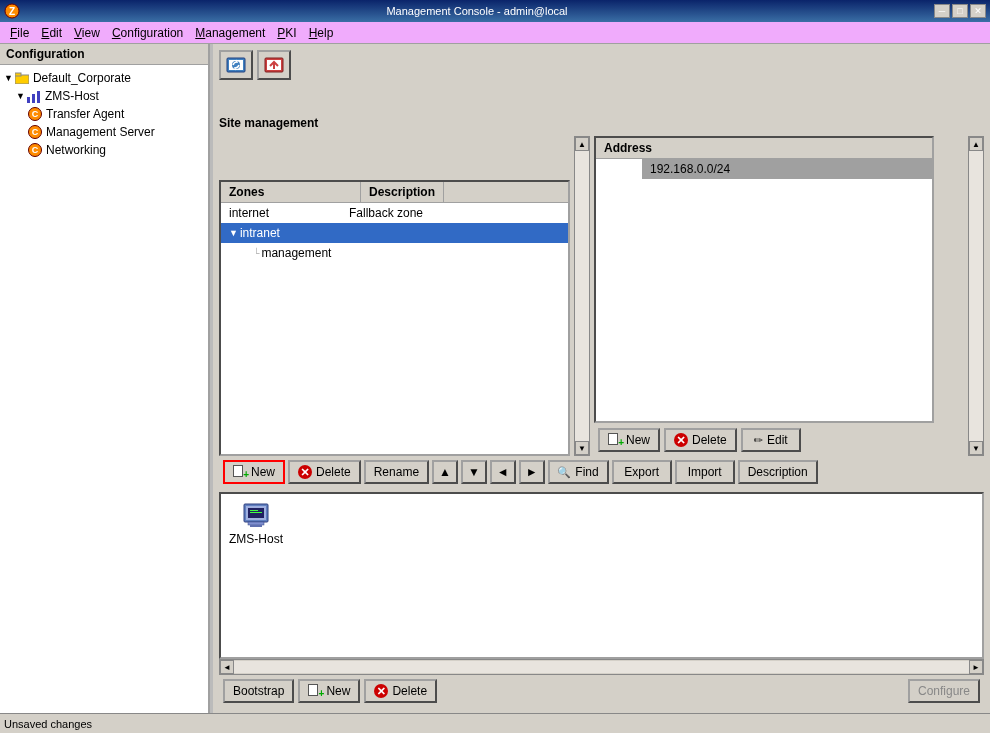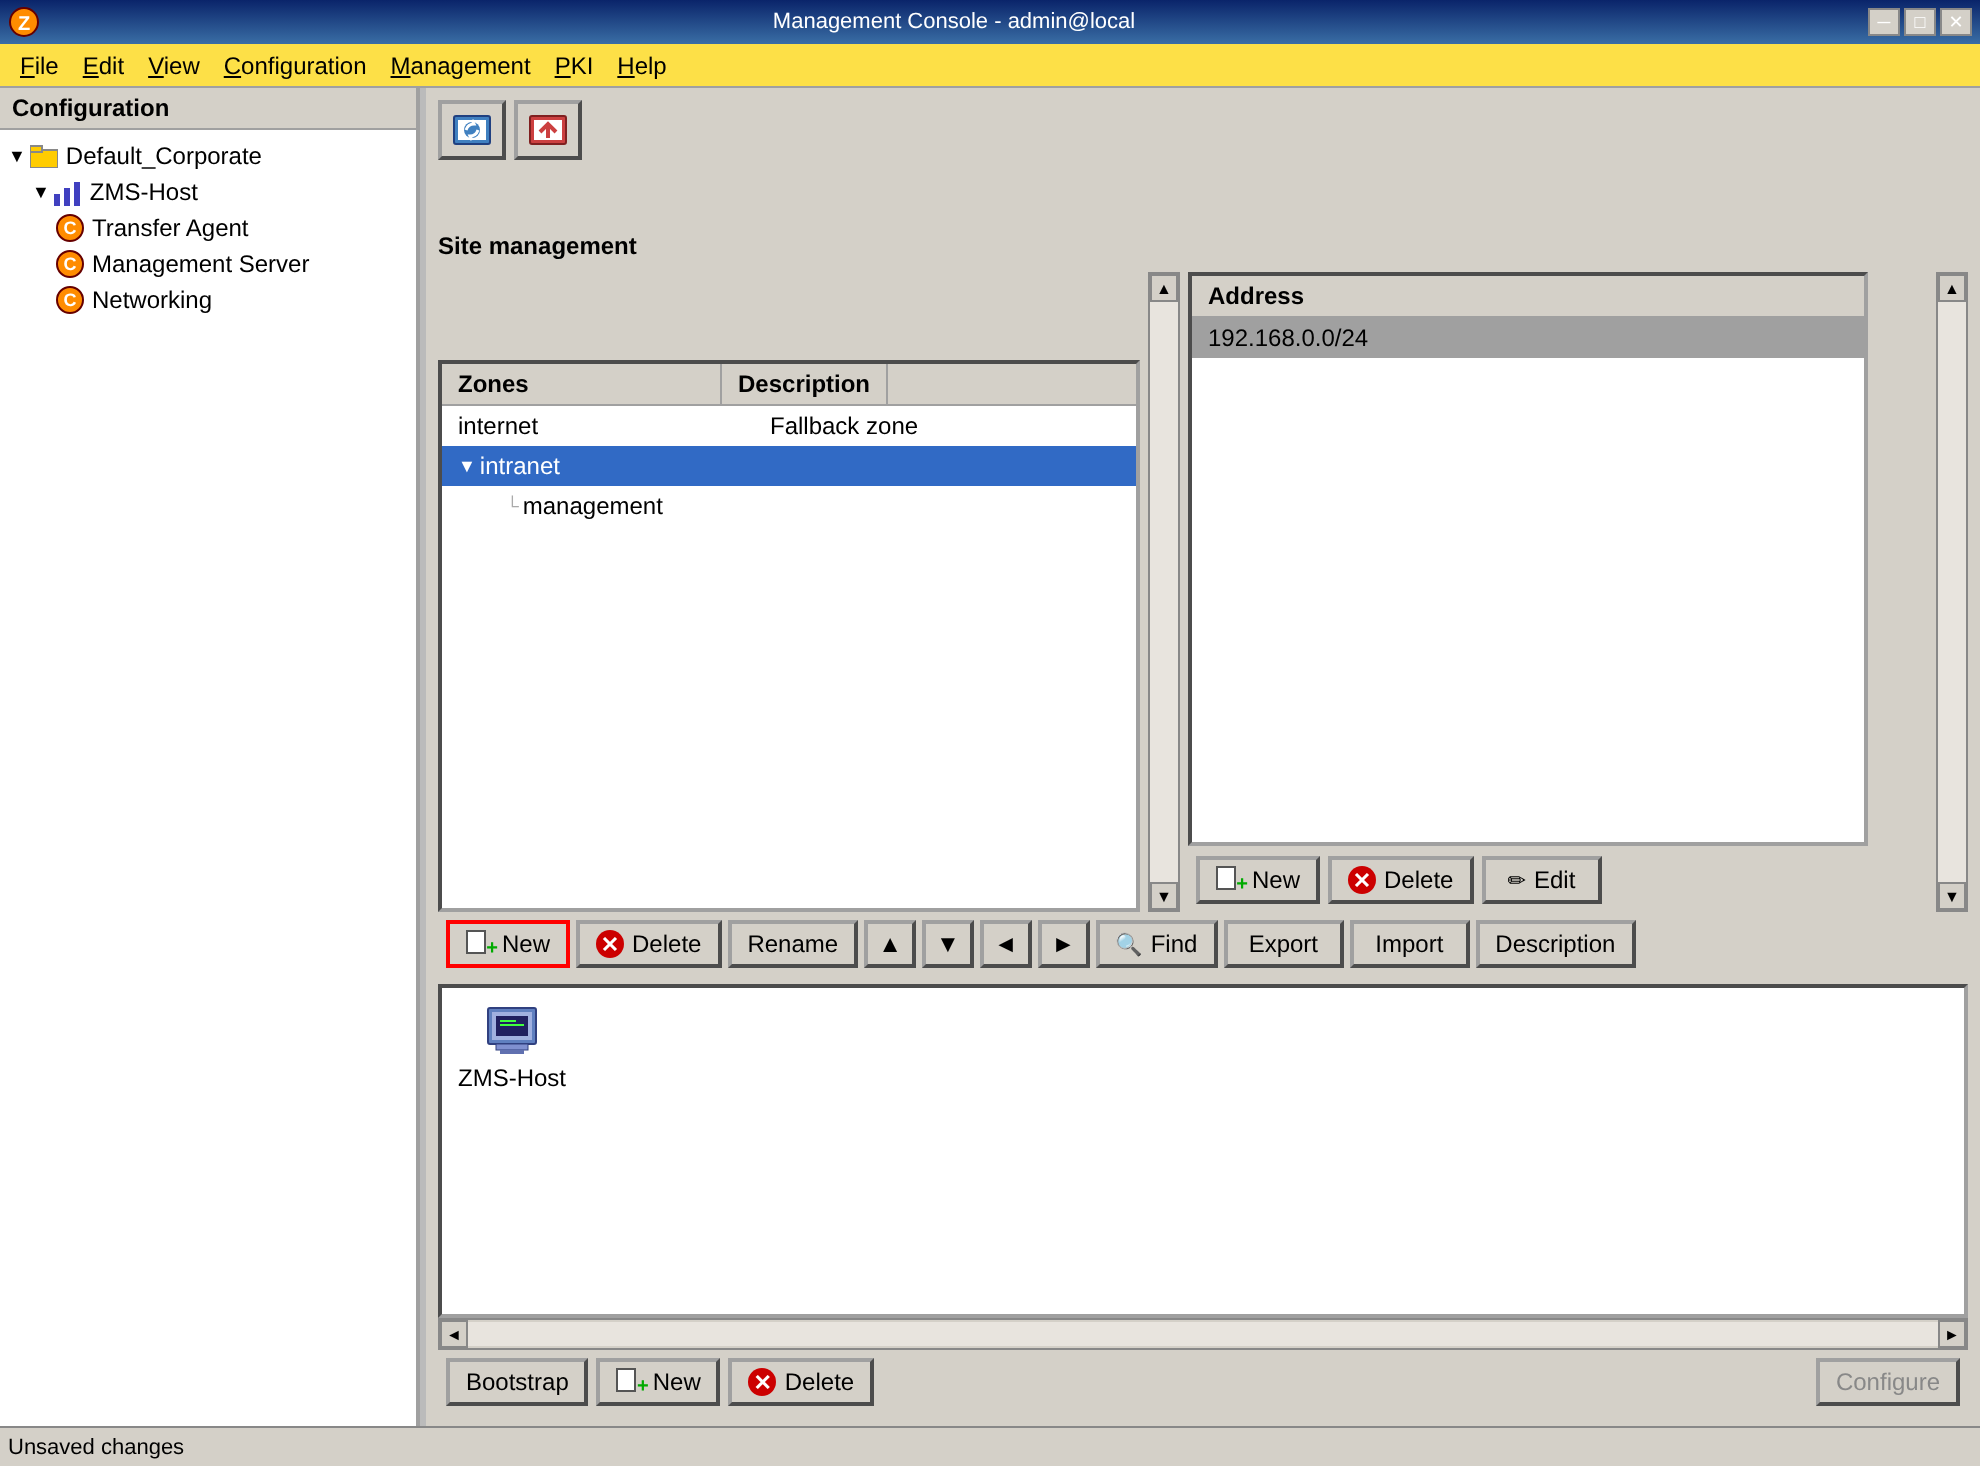--- a/index.html
+++ b/index.html
@@ -45,21 +45,21 @@
     }
     .title-bar-icon {
       width: 16px;
       height: 16px;
       display: flex;
       align-items: center;
     }
 
     
     .menu-bar {
-      background: #fde047;
+      background: #f0abfc;
       height: 22px;
       display: flex;
       align-items: center;
       padding: 0 4px;
       border-bottom: 1px solid #a0a0a0;
     }
     .menu-item {
       padding: 2px 6px;
       cursor: pointer;
       font-size: 12px;
@@ -171,21 +171,20 @@
       font-size: 12px;
     }
     .zones-list {
       flex: 1;
       overflow-y: auto;
     }
     .zone-row {
       padding: 3px 8px;
       display: flex;
       cursor: pointer;
-      gap: 36px;
     }
     .zone-row.selected { background: #316ac5; color: white; }
     .zone-cell {
       min-width: 120px;
     }
     .zone-cell.desc {
       flex: 1;
     }
 
     .address-panel {
@@ -197,20 +196,21 @@
     }
     .address-header {
       background: #d4d0c8;
       font-weight: bold;
       padding: 3px 8px;
       border-bottom: 1px solid #a0a0a0;
     }
     .address-list {
       flex: 1;
       overflow-y: auto;
+      padding-left: 46px;
     }
     .address-row {
       padding: 3px 8px;
       cursor: pointer;
     }
     .address-row.selected { background: #a0a0a0; }
 
     
     .address-buttons {
       padding: 4px 4px;

